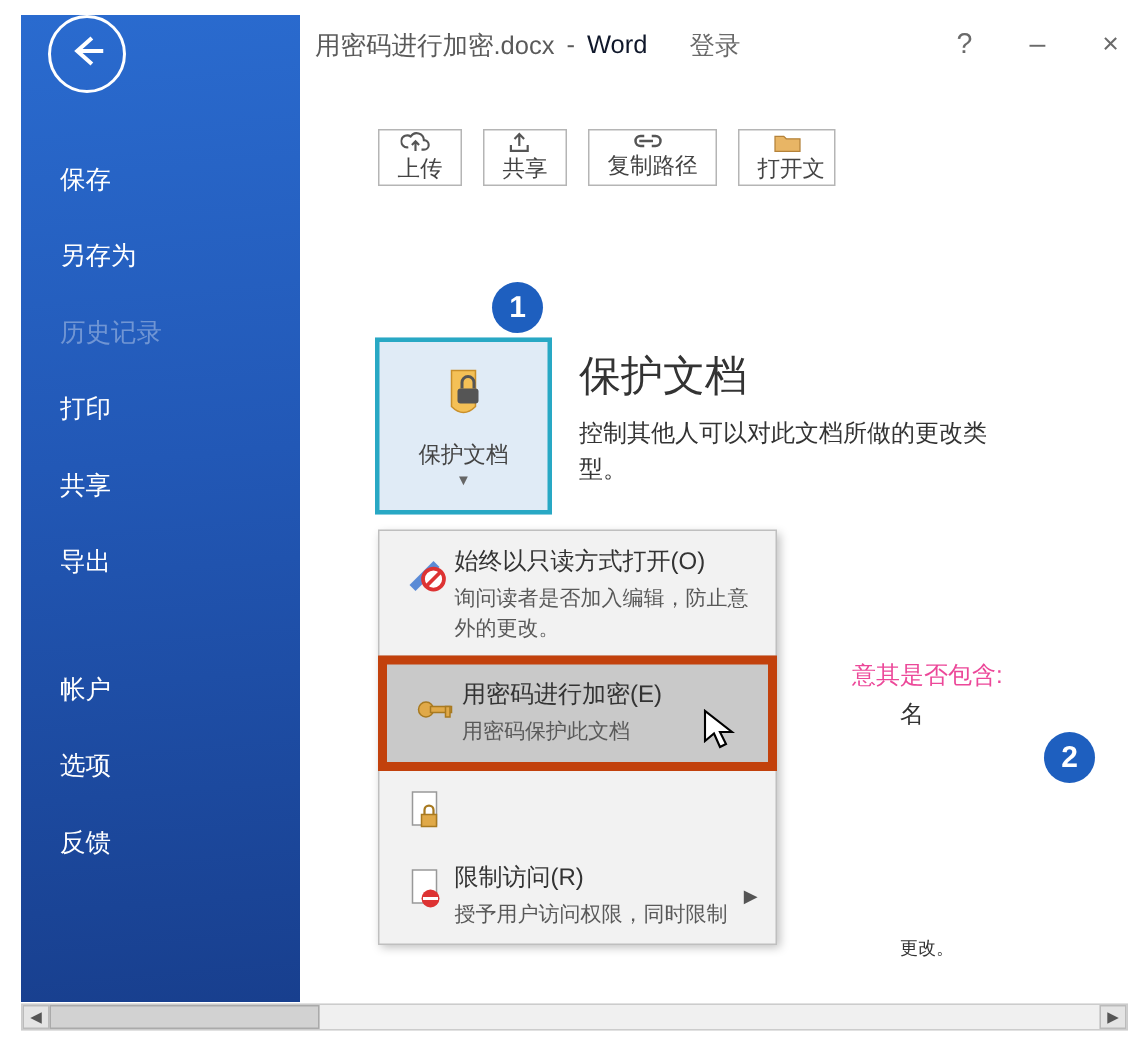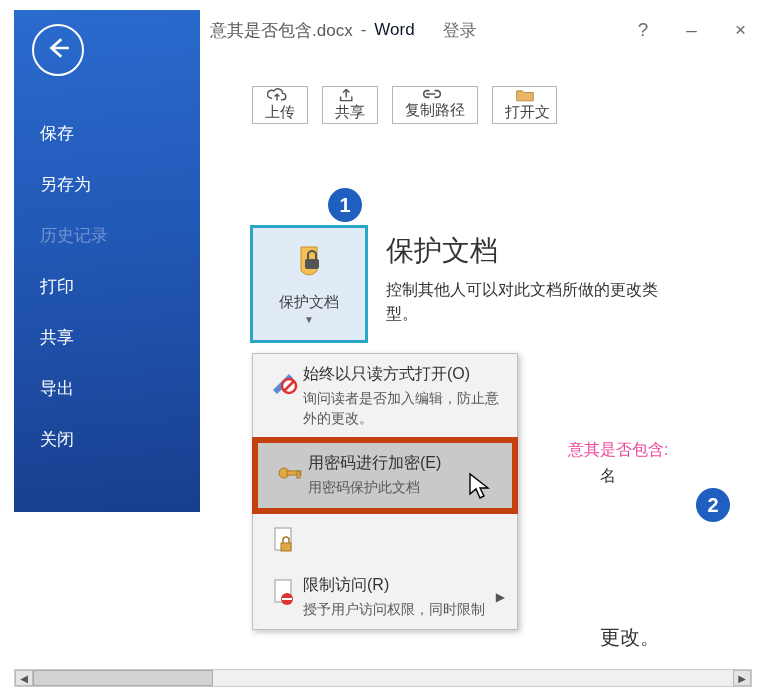--- a/index.html
+++ b/index.html
@@ -7,24 +7,23 @@
     font-family: "Microsoft YaHei", "Segoe UI", sans-serif;
     width: 762px; height: 691px;
     background: #fff;
     overflow: hidden;
     position: relative;
   }
   
   .sidebar {
     position: absolute;
     left: 14px; top: 10px;
-    width: 186px; height: 502px;
+    width: 186px; height: 658px;
     background: linear-gradient(175deg, #2a6bcf 0%, #2258b6 45%, #183f8e 100%);
     color: #fff;
-    padding-top: 14px;
   }
   .back-circle {
     width: 52px; height: 52px;
     border: 2px solid #fff;
     border-radius: 50%;
     margin-left: 18px;
     display: flex; align-items: center; justify-content: center;
     cursor: pointer;
   }
   .back-circle svg { width: 26px; height: 26px; }
@@ -132,21 +131,21 @@
   }
   .menu-text { flex: 1; }
   .menu-title { font-size: 16px; color: #333; }
   .menu-desc { font-size: 14px; color: #595959; margin-top: 4px; line-height: 1.4; }
   .menu-arrow {
     align-self: center; color: #555; font-size: 12px; margin-left: 4px;
   }
   
   .bg-text1 { position: absolute; left: 568px; top: 440px; font-size: 16px; color: #ec4899; }
   .bg-text2 { position: absolute; left: 600px; top: 466px; font-size: 16px; color: #333; }
-  .bg-text3 { position: absolute; left: 600px; top: 624px; font-size: 20px; color: #333; }
+  .bg-text3 { position: absolute; left: 600px; top: 624px; font-size: 12px; color: #333; }
   
   .cursor {
     position: absolute; left: 468px; top: 472px;
     pointer-events: none;
   }
   
   .hscroll {
     position: absolute; left: 14px; bottom: 4px; right: 10px;
     height: 18px;
     background: #f0f0f0;
@@ -180,30 +179,29 @@
       </svg>
     </span>
   </div>
   <div class="side-items">
     <div class="side-item">保存</div>
     <div class="side-item">另存为</div>
     <div class="side-item disabled">历史记录</div>
     <div class="side-item">打印</div>
     <div class="side-item">共享</div>
     <div class="side-item">导出</div>
-    <div class="side-item">关闭</div>
     <div class="side-gap"></div>
     <div class="side-item">帐户</div>
     <div class="side-item">选项</div>
     <div class="side-item">反馈</div>
   </div>
 </div>
 
 <div class="topbar">
-  <span class="title-text">意其是否包含.docx</span>
+  <span class="title-text">用密码进行加密.docx</span>
   <span class="title-text"> - </span>
   <span class="app">Word</span>
   <span class="login">登录</span>
   <div class="top-ctrls">
     <span class="top-ctrl">?</span>
     <span class="top-ctrl">–</span>
     <span class="top-ctrl">×</span>
   </div>
 </div>
 

